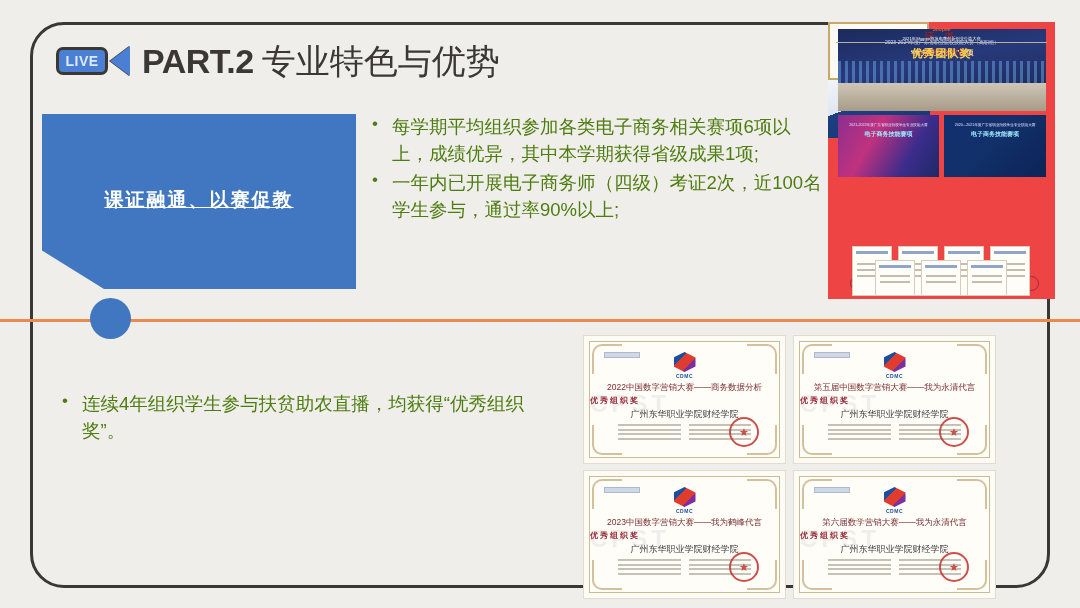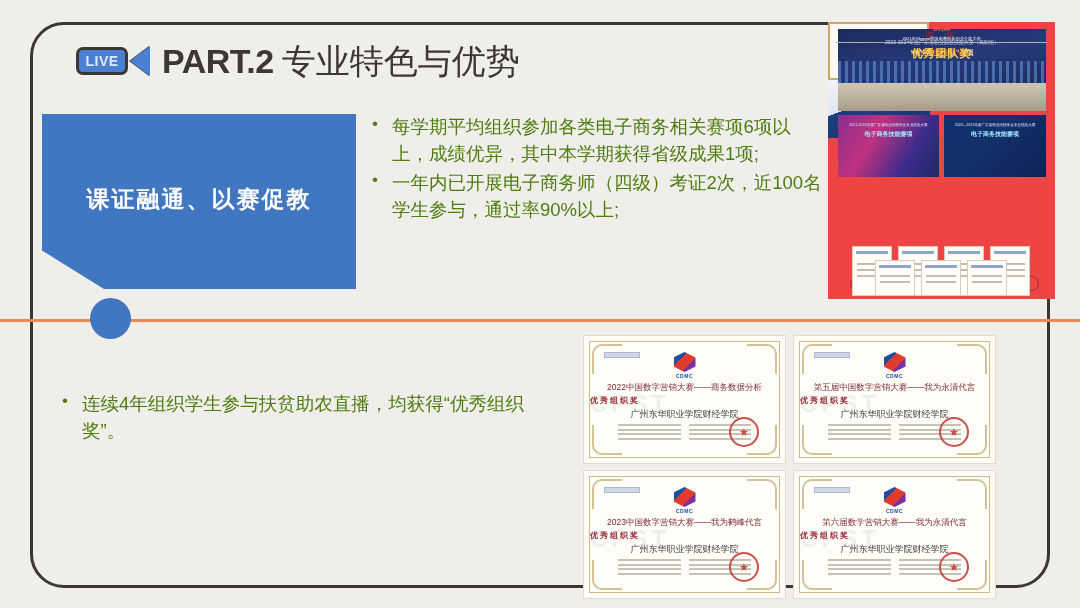--- a/index.html
+++ b/index.html
@@ -26,21 +26,21 @@
 
   
   .title-row{
     position:absolute;left:56px;top:38px;height:46px;
     display:flex;align-items:center;gap:0px;
   }
   .live-badge{
     display:flex;align-items:center;justify-content:center;
     width:52px;height:28px;border:3px solid #3b3733;border-radius:7px;
     background:#4a7fd4;color:#dce8fb;font-size:14px;font-weight:bold;
-    letter-spacing:.5px;box-sizing:border-box;margin-left:20px;
+    letter-spacing:.5px;box-sizing:border-box;
   }
   .live-lens{
     width:0;height:0;margin-left:2px;
     border-top:15px solid transparent;border-bottom:15px solid transparent;
     border-right:20px solid #4a7fd4;
     filter:drop-shadow(-1px 0 0 #3b3733);
   }
   .title-text{
     margin-left:12px;font-size:34px;color:#3b3733;line-height:1;
     white-space:nowrap;
@@ -49,22 +49,23 @@
   .title-text .cn{font-weight:500;margin-left:8px;}
 
   
   .bubble-wrap{position:absolute;left:42px;top:114px;width:314px;height:175px;}
   .bubble{
     position:absolute;inset:0;background:#4077c0;
     clip-path:polygon(0 0,100% 0,100% 100%,62px 100%,62px 100%,0 78%);
     display:flex;align-items:center;justify-content:center;
   }
   .bubble-text{
-    color:#ffffff;font-size:23px;font-weight:bold;letter-spacing:2px;
+    color:#ffffff;font-size:19px;font-weight:bold;letter-spacing:2px;
     margin-top:-4px;
+    text-decoration:underline;
   }
   .bubble-dot{
     position:absolute;left:90px;top:298px;width:41px;height:41px;
     border-radius:50%;background:#4077c0;
   }
 
   
   .bullets{position:absolute;color:#4d7c0f;}
   .bullets li{
     list-style:none;position:relative;padding-left:22px;

